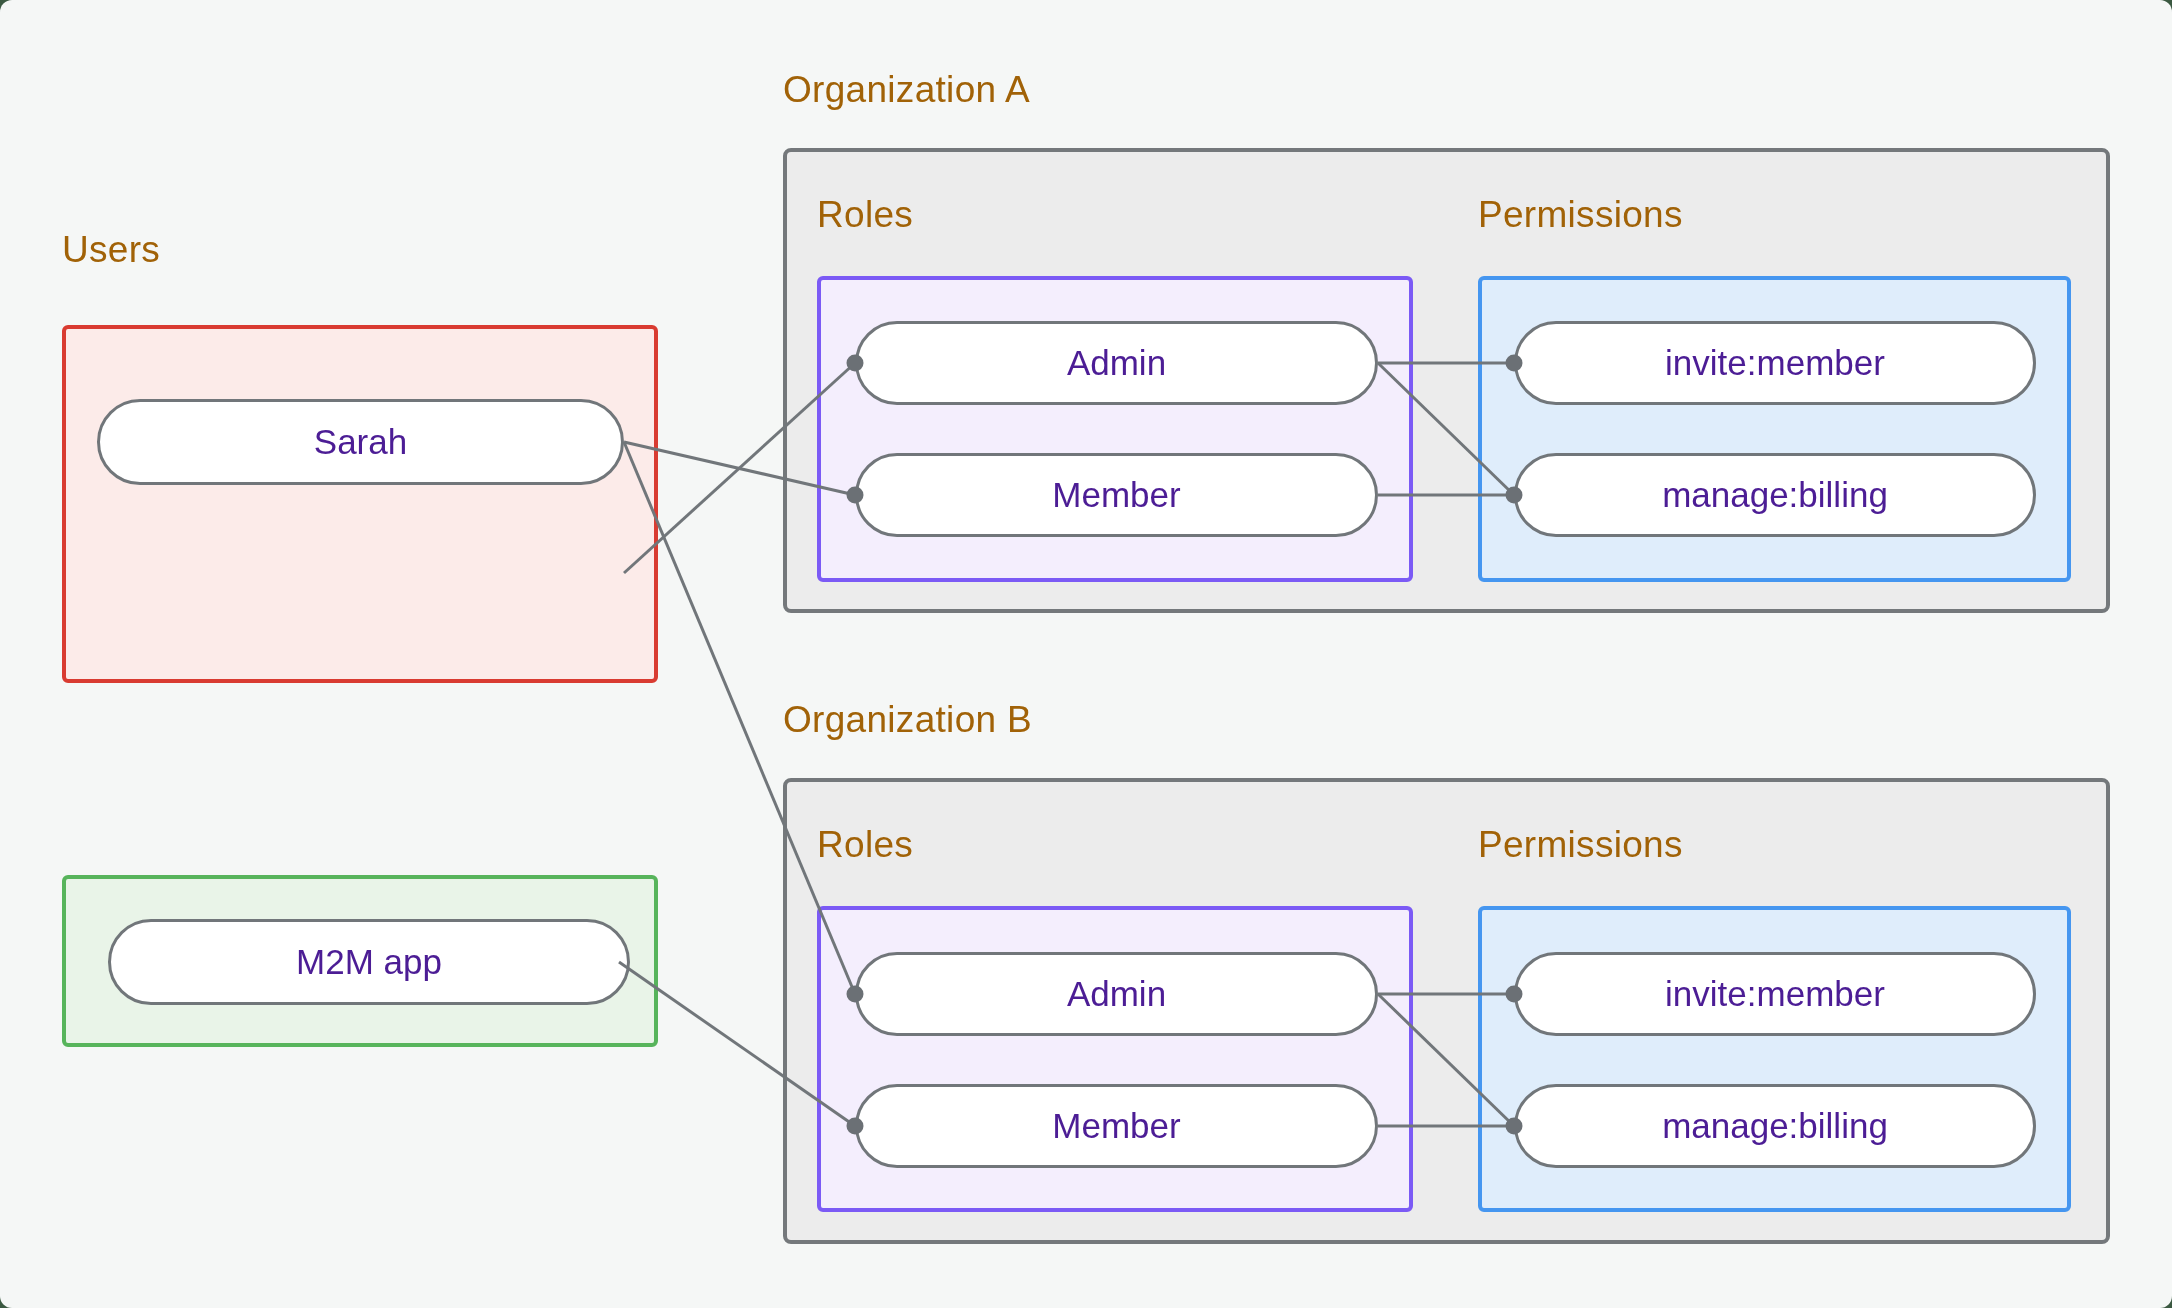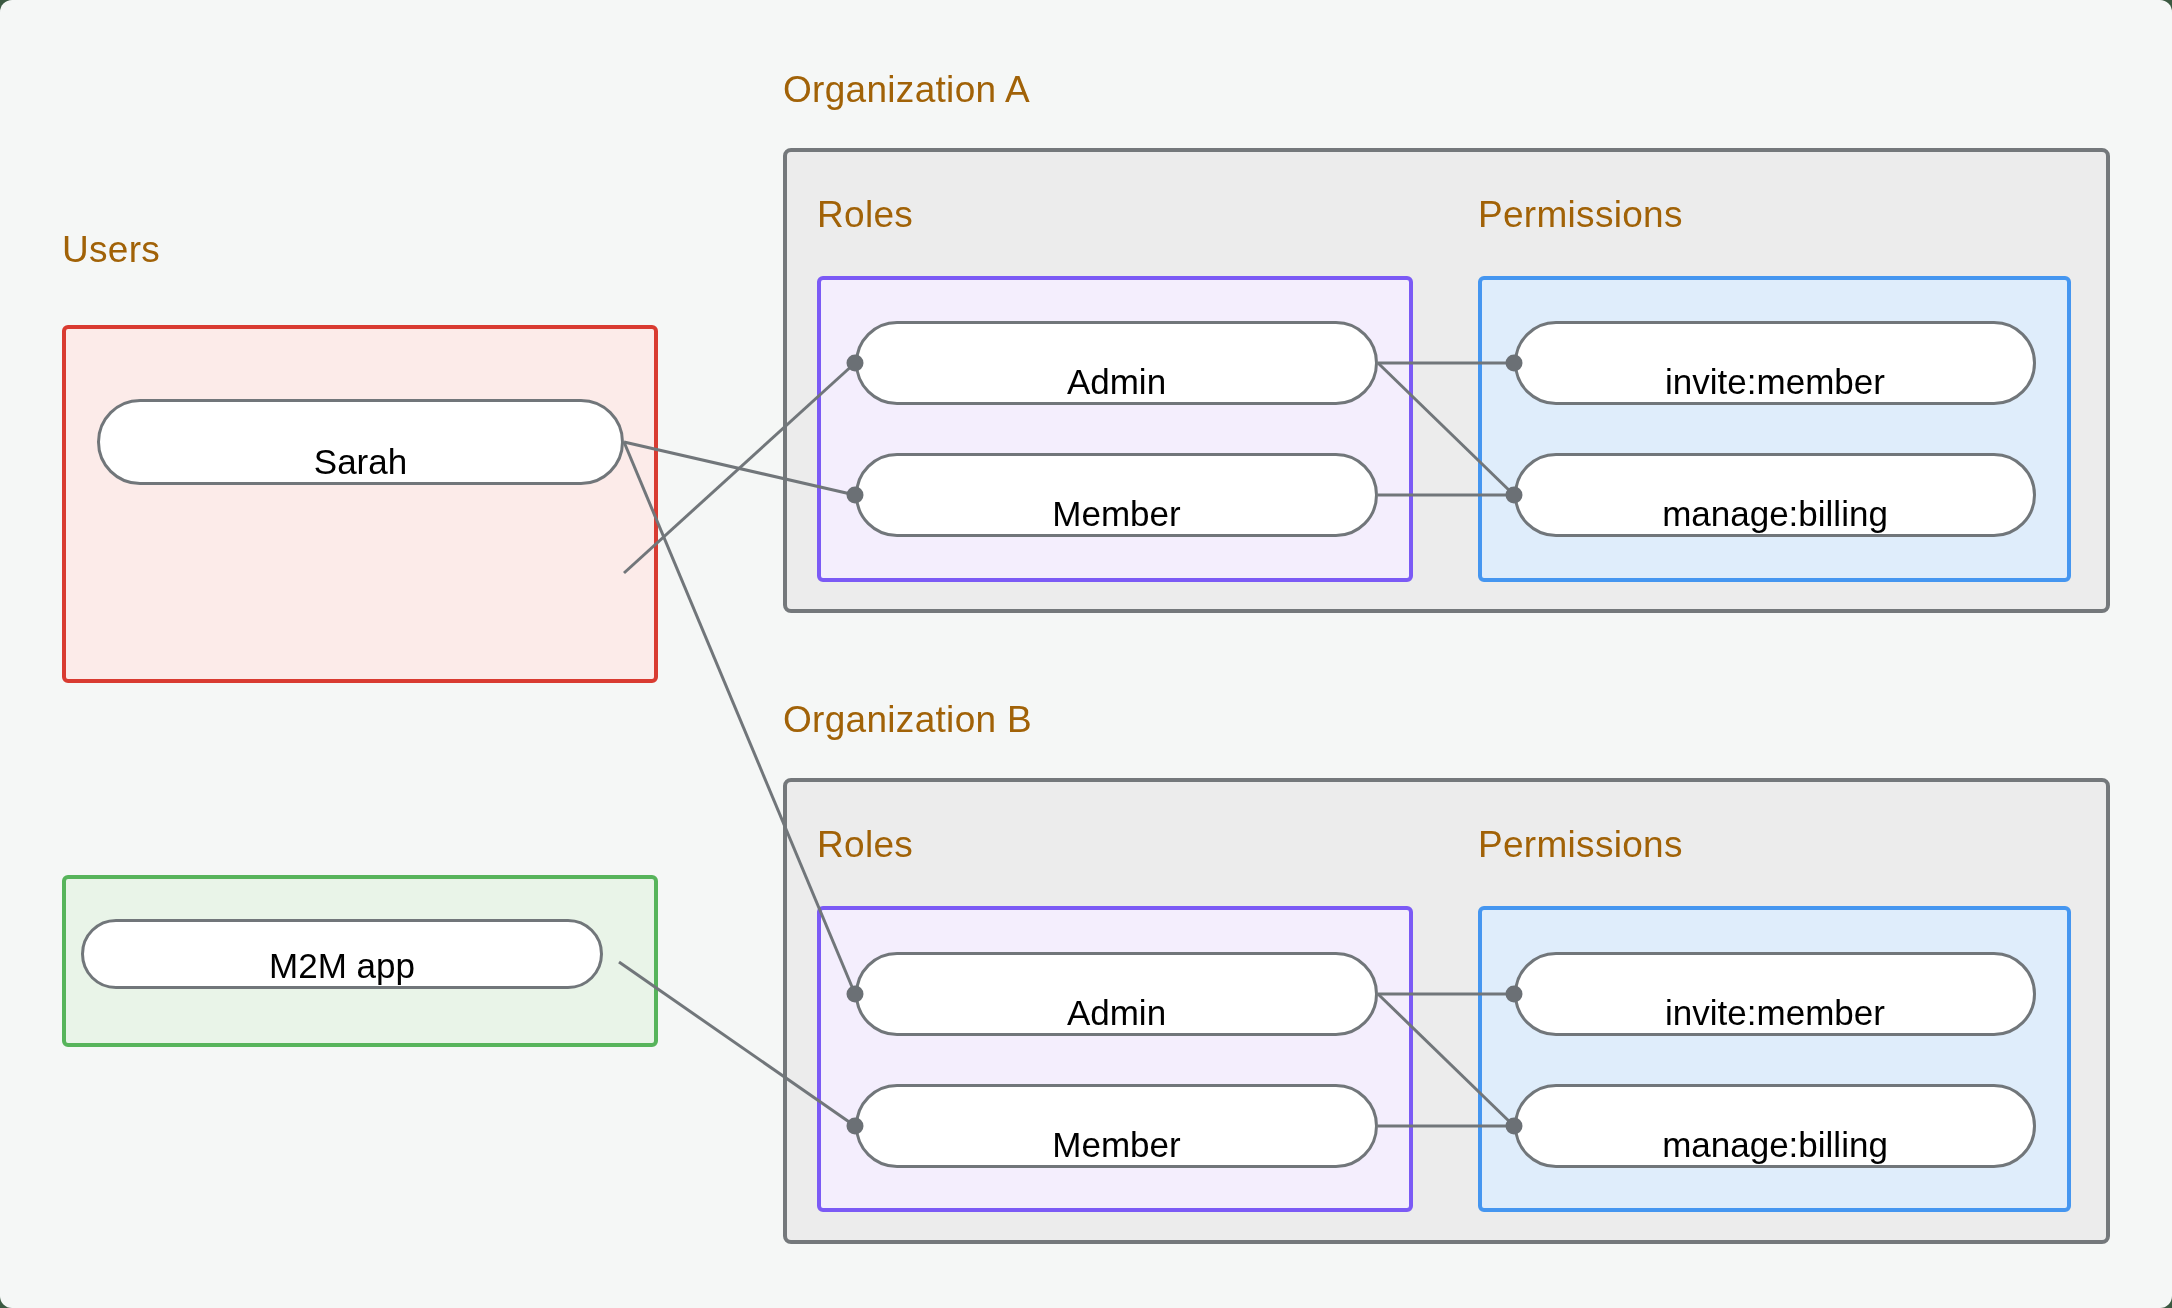--- a/index.html
+++ b/index.html
@@ -14,22 +14,22 @@
   }
   .group-box{position:absolute;box-sizing:border-box;border-radius:8px;}
   .org-box{border:4px solid #74787b;background:#ececec;}
   .red-box{border:4px solid #d93b31;background:#fcebe9;border-radius:6px;}
   .green-box{border:4px solid #57b45b;background:#e9f4e8;border-radius:6px;}
   .purple-box{border:4px solid #7b5af5;background:#f4eefd;border-radius:6px;}
   .blue-box{border:4px solid #4596f0;background:#dfedfb;border-radius:6px;}
   .pill{
     position:absolute;box-sizing:border-box;background:#ffffff;
     border:3px solid #71767a;border-radius:999px;
-    display:flex;align-items:flex-end;justify-content:center;
-    font-size:35px;font-weight:400;color:#000000;white-space:nowrap;
+    display:flex;align-items:center;justify-content:center;
+    font-size:35px;font-weight:400;color:#4c1d95;white-space:nowrap;
   }
   #edges-svg{position:absolute;left:0;top:0;pointer-events:none;}
   .edge{stroke:#71767a;stroke-width:3;fill:none;}
   .edge-dot{fill:#6b7075;stroke:none;}
 </style>
 </head>
 <body>
 
 <div class="stage">
 
@@ -37,21 +37,21 @@
 
   <div class="group-box red-box" style="left:62px;top:325px;width:596px;height:358px"></div>
 
   <div class="pill" style="left:97px;top:399px;width:527px;height:86px">
     <span>Sarah</span>
   </div>
 
 
   <div class="group-box green-box" style="left:62px;top:875px;width:596px;height:172px"></div>
 
-  <div class="pill" style="left:81px;top:919px;width:522px;height:70px">
+  <div class="pill" style="left:108px;top:919px;width:522px;height:86px">
     <span>M2M app</span>
   </div>
 
   <div class="heading" style="left:783px;top:68px">Organization A</div>
 
   <div class="group-box org-box" style="left:783px;top:148px;width:1327px;height:465px"></div>
 
   <div class="heading" style="left:817px;top:193px">Roles</div>
   <div class="group-box purple-box" style="left:817px;top:276px;width:596px;height:306px"></div>
 

